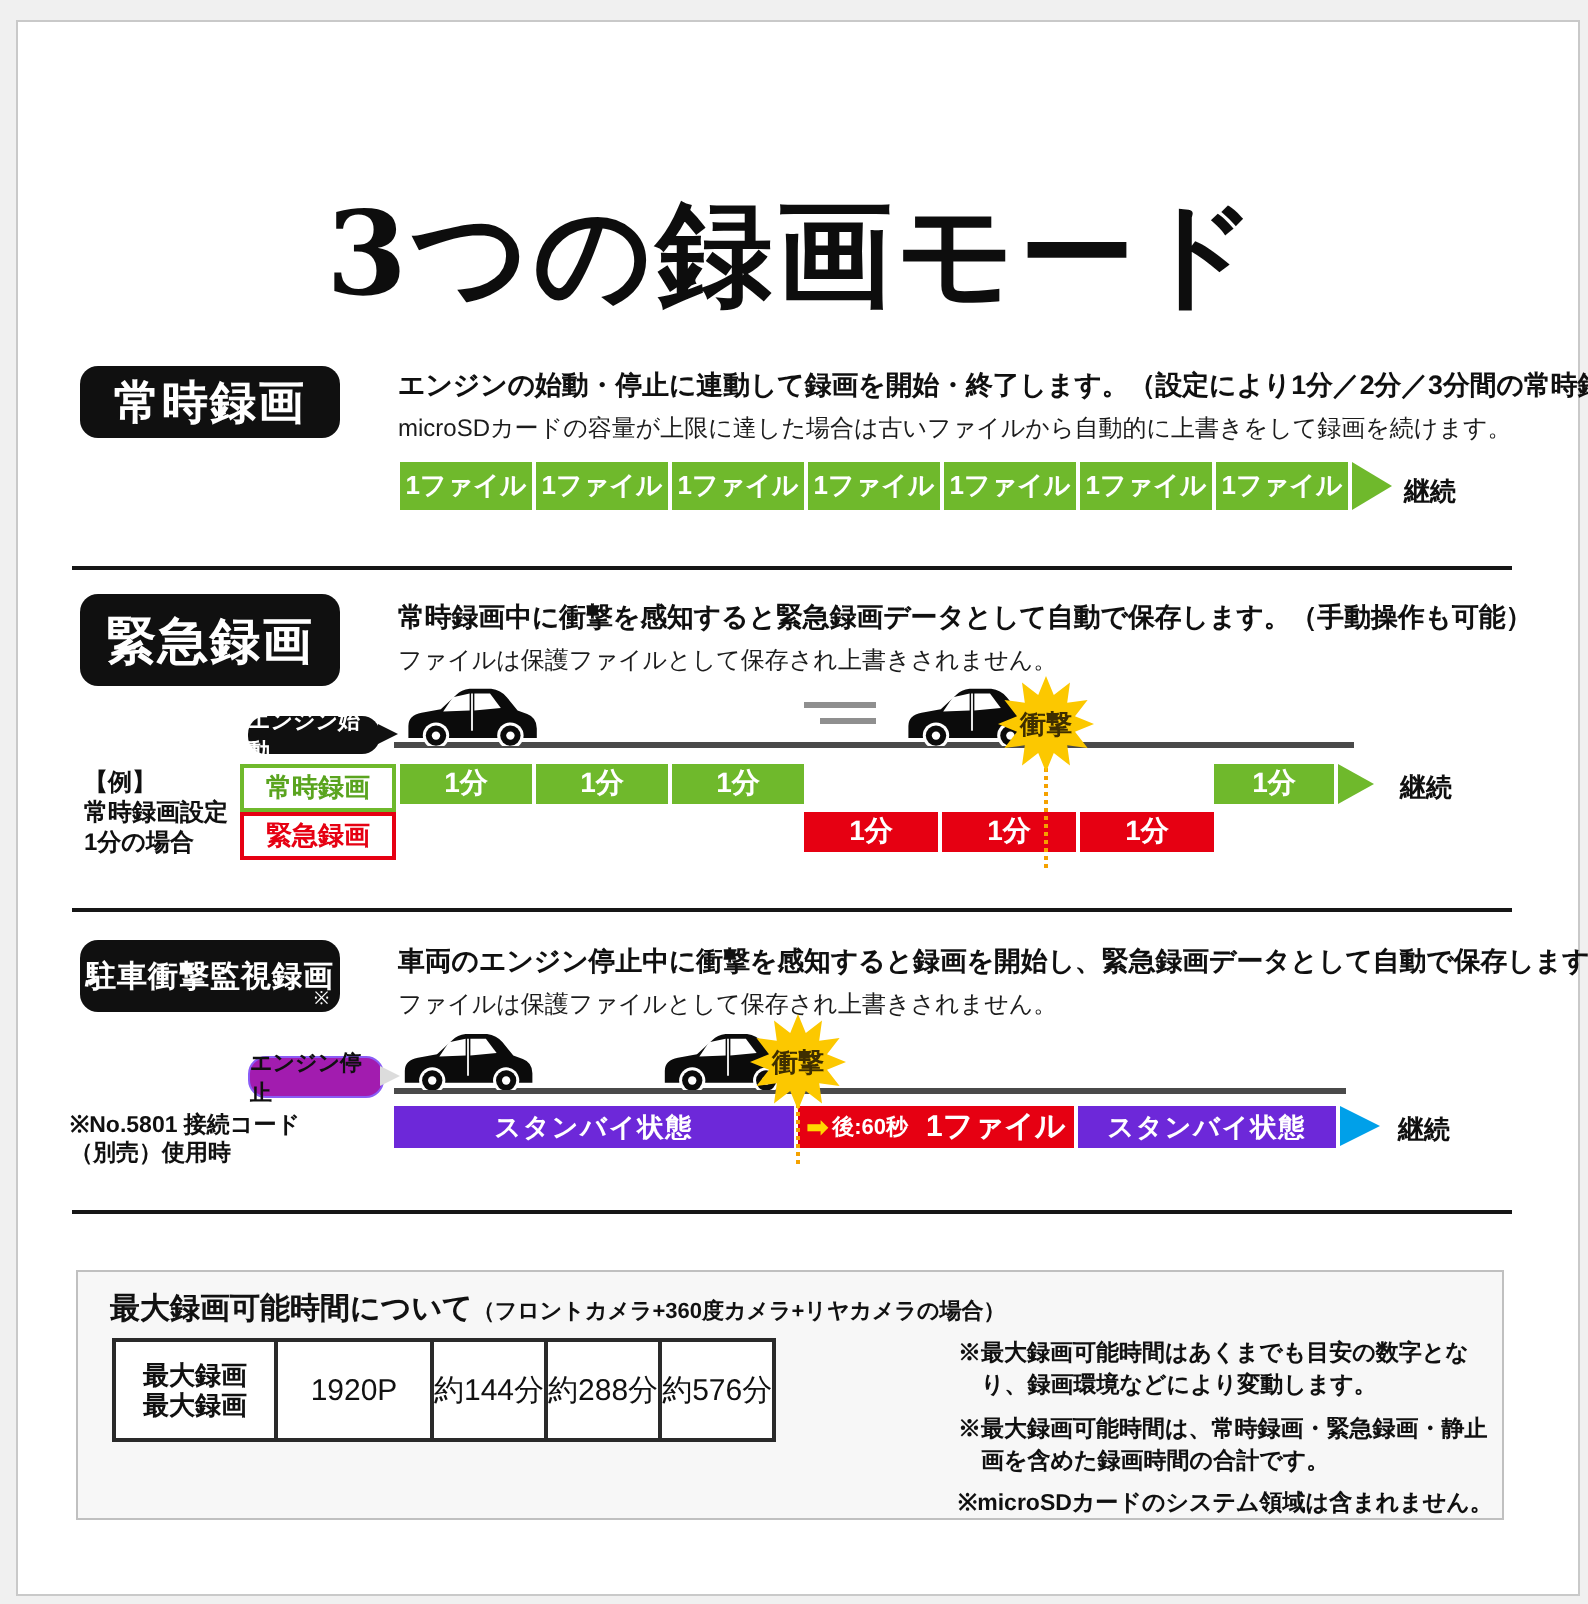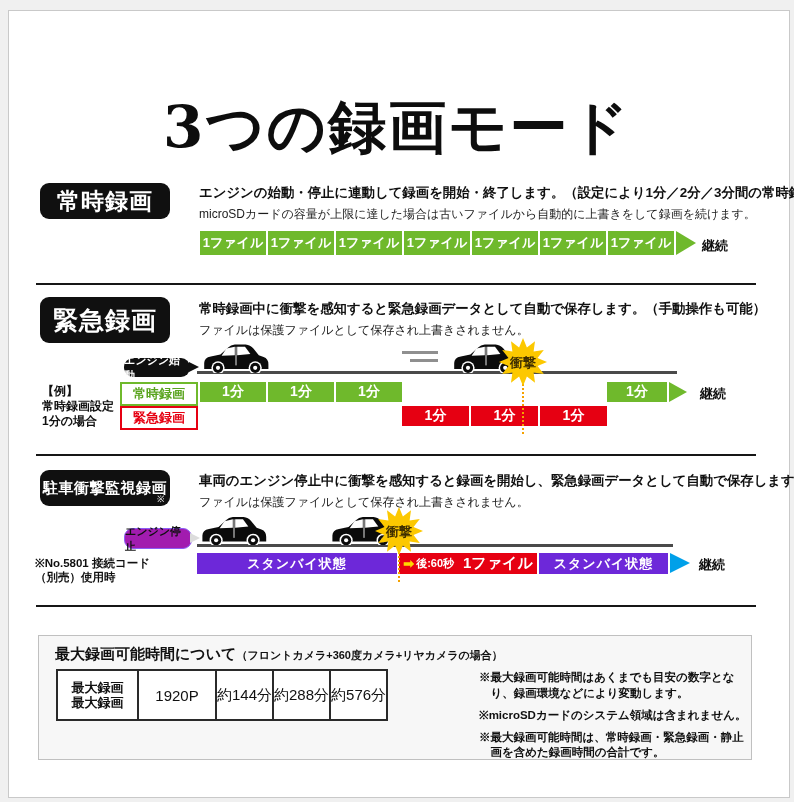--- a/index.html
+++ b/index.html
@@ -243,17 +243,17 @@
         <td class="rl"><span>最大録画</span><br><span>最大録画</span></td>
         <td class="res">1920P</td>
         <td class="val">約144分</td>
         <td class="val">約288分</td>
         <td class="val">約576分</td>
       </tr>
     </tbody>
       </table>
     <div class="notes">
       <p>※最大録画可能時間はあくまでも目安の数字となり、録画環境などにより変動します。</p>
+      <p>※最大録画可能時間は、常時録画・緊急録画・静止画を含めた録画時間の合計です。</p>
       <p>※microSDカードのシステム領域は含まれません。</p>
-      <p>※最大録画可能時間は、常時録画・緊急録画・静止画を含めた録画時間の合計です。</p>
     </div>
   </div>
 </div>
 
 </body></html>

